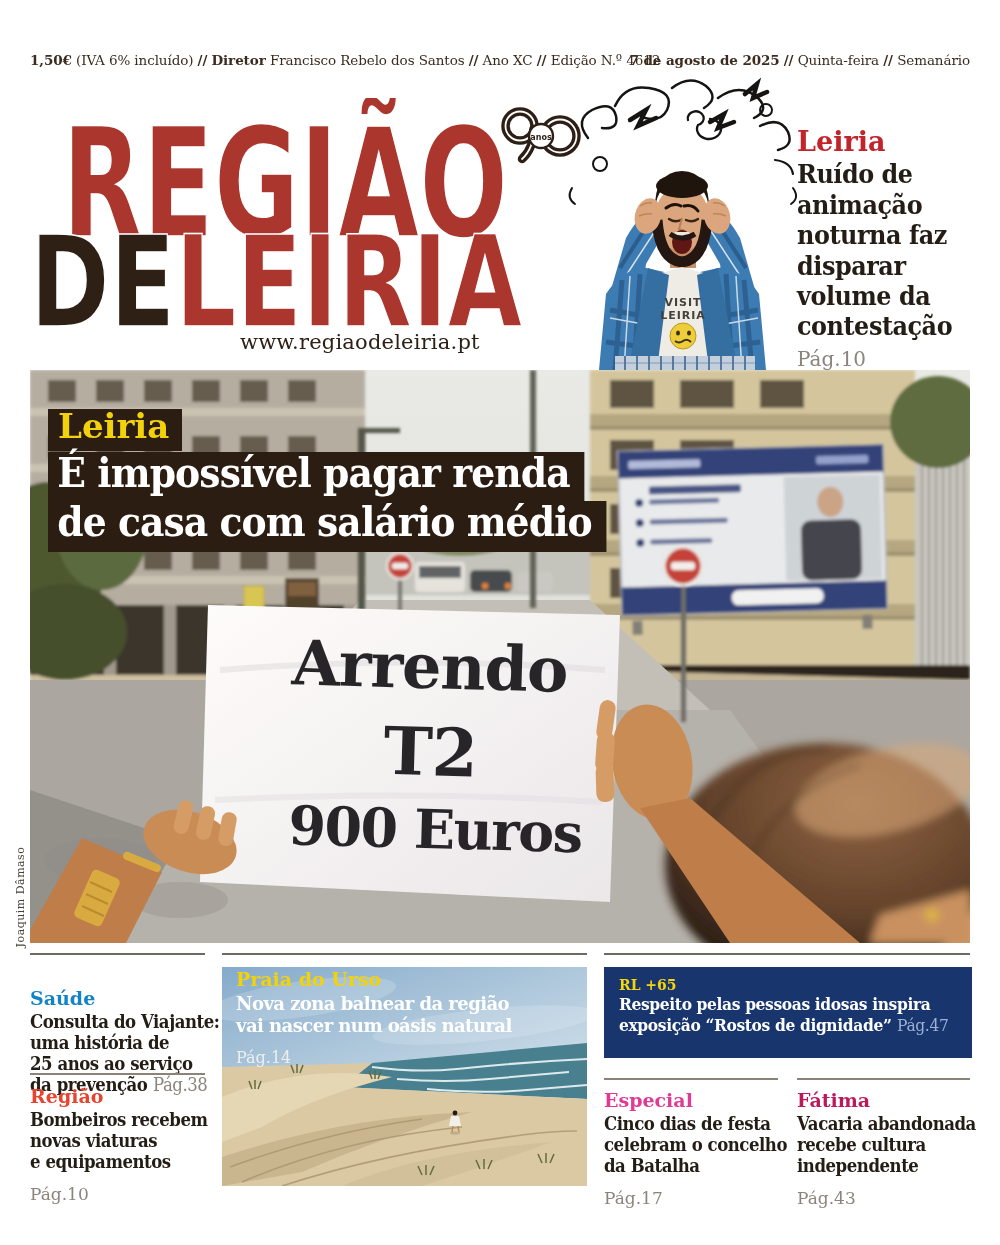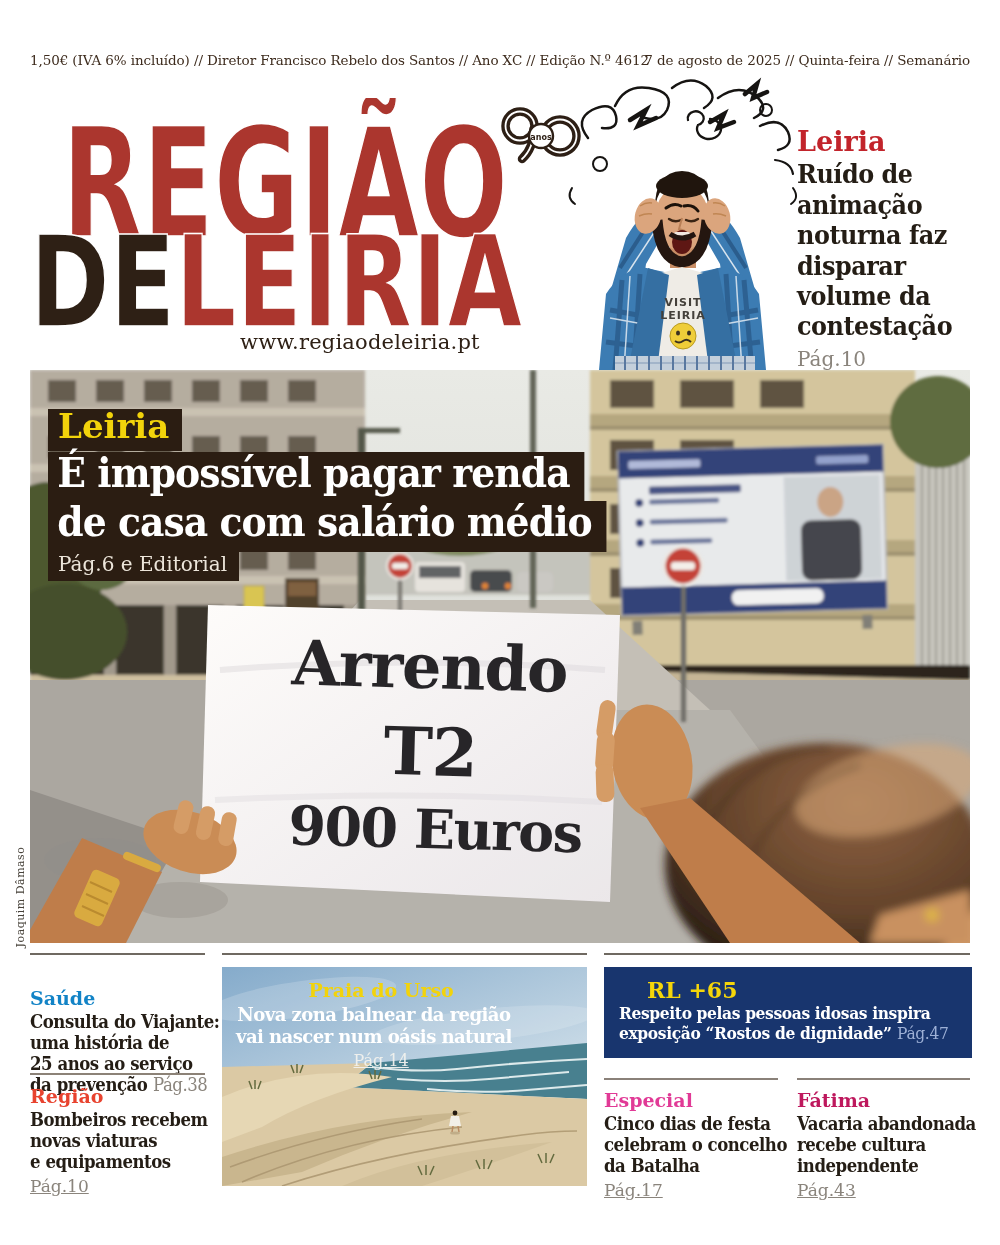--- a/index.html
+++ b/index.html
@@ -2,21 +2,21 @@
 <html><head>
 <meta charset="utf-8">
 <style>
   html,body{margin:0;padding:0;background:#e9e9e9;}
   .page{position:relative;width:1000px;height:1245px;background:#ffffff;overflow:hidden;
         font-family:"DejaVu Serif","Liberation Serif",serif;}
   .abs{position:absolute;}
 
   
   .topbar{top:52px;font-size:13.5px;color:#3d2b1d;letter-spacing:-0.1px;white-space:nowrap;}
-  .topbar .b{font-weight:normal;}
+  .topbar .b{font-weight:bold;}
   .topbar-left{left:30px;}
   .topbar-right{right:30px;text-align:left;}
 
   
   .masthead-svg{left:25px;top:98px;}
   .logo90{left:498px;top:96px;}
   .website{left:240px;top:330px;width:276px;text-align:left;font-weight:normal;
            font-size:21px;color:#2e2015;letter-spacing:0.2px;}
 
   
@@ -41,38 +41,38 @@
   .cover-line2{left:48px;top:501px;}
   .cover-pag{left:48px;top:550px;font-size:20px;color:#ece5da;padding:2px 12px 5px 10px;}
 
   
   .rule{background:#6f6961;height:2px;}
   .rule-thin{background:#8c8277;height:1.5px;}
   .kicker{font-weight:bold;font-size:19px;line-height:1.1;}
   .hl{font-weight:bold;font-size:18px;color:#241d15;line-height:1.17;letter-spacing:-0.5px;
       white-space:pre;transform:scaleX(0.92);transform-origin:left top;margin-top:2px;}
   .pag-inline{font-weight:normal;color:#8a847c;margin-left:6px;}
-  .pag-block{font-size:17px;color:#8a847c;margin-top:4px;text-decoration:underline;}
+  .pag-block{font-size:17px;color:#8a847c;margin-top:12px;}
   .k-saude{color:#1283c6;}
   .k-regiao{color:#e8432f;}
   .k-especial{color:#e13a96;}
   .k-fatima{color:#be185d;}
 
   .col-saude{left:30px;top:970px;width:190px;margin-top:18px;}
   .col-regiao{left:30px;top:1086px;width:190px;}
 
   .praia-box{left:222px;top:967px;width:365px;height:219px;overflow:hidden;}
-  .praia-text{left:14px;top:13px;position:absolute;text-align:center;}
+  .praia-text{left:14px;top:2px;position:absolute;}
   .praia-text .kicker{color:#f2d30b;font-size:19px;}
   .praia-text .hl{color:#ffffff;font-size:19px;letter-spacing:-0.6px;transform:scaleX(0.95);}
   .praia-text .pag-block{color:#f2f2ee;font-size:16px;opacity:0.95;}
 
   .rl65-box{left:604px;top:967px;width:368px;height:91px;background:#18356e;box-sizing:border-box;
             padding:11px 15px;}
-  .rl65-box .kicker{color:#f5d60a;font-size:22px;margin-left:28px;}
+  .rl65-box .kicker{color:#f5d60a;font-size:14px;}
   .rl65-box .hl{color:#ffffff;font-size:16.5px;letter-spacing:-0.4px;line-height:1.22;transform:scaleX(0.94);}
   .rl65-box .pag-inline{color:#9db0d6;}
 
   .col-especial{left:604px;top:1090px;width:180px;}
   .col-fatima{left:797px;top:1090px;width:180px;}
 </style>
 </head>
 <body>
 
 <div class="page">
@@ -437,21 +437,20 @@
     </g>
 
     <rect x="0" y="0" width="940" height="573" fill="#e8c89a" opacity="0.05"></rect>
   </svg>
 
   <div class="abs credit">Joaquim Dâmaso</div>
 
   <div class="abs ck-box cover-kicker">Leiria</div>
   <div class="abs ck-box cover-line cover-line1">É impossível pagar renda</div>
   <div class="abs ck-box cover-line cover-line2">de casa com salário médio</div>
-  <div class="abs ck-box cover-pag">Pág.6 e Editorial</div>
 
   <div class="abs rule" style="left:30px;top:953px;width:175px;"></div>
   <div class="abs rule" style="left:222px;top:953px;width:365px;"></div>
   <div class="abs rule" style="left:604px;top:953px;width:366px;"></div>
 
   <div class="abs col-saude">
     <div class="kicker k-saude">Saúde</div>
     <div class="hl"><span>Consulta do Viajante:
 uma história de
 25 anos ao serviço

